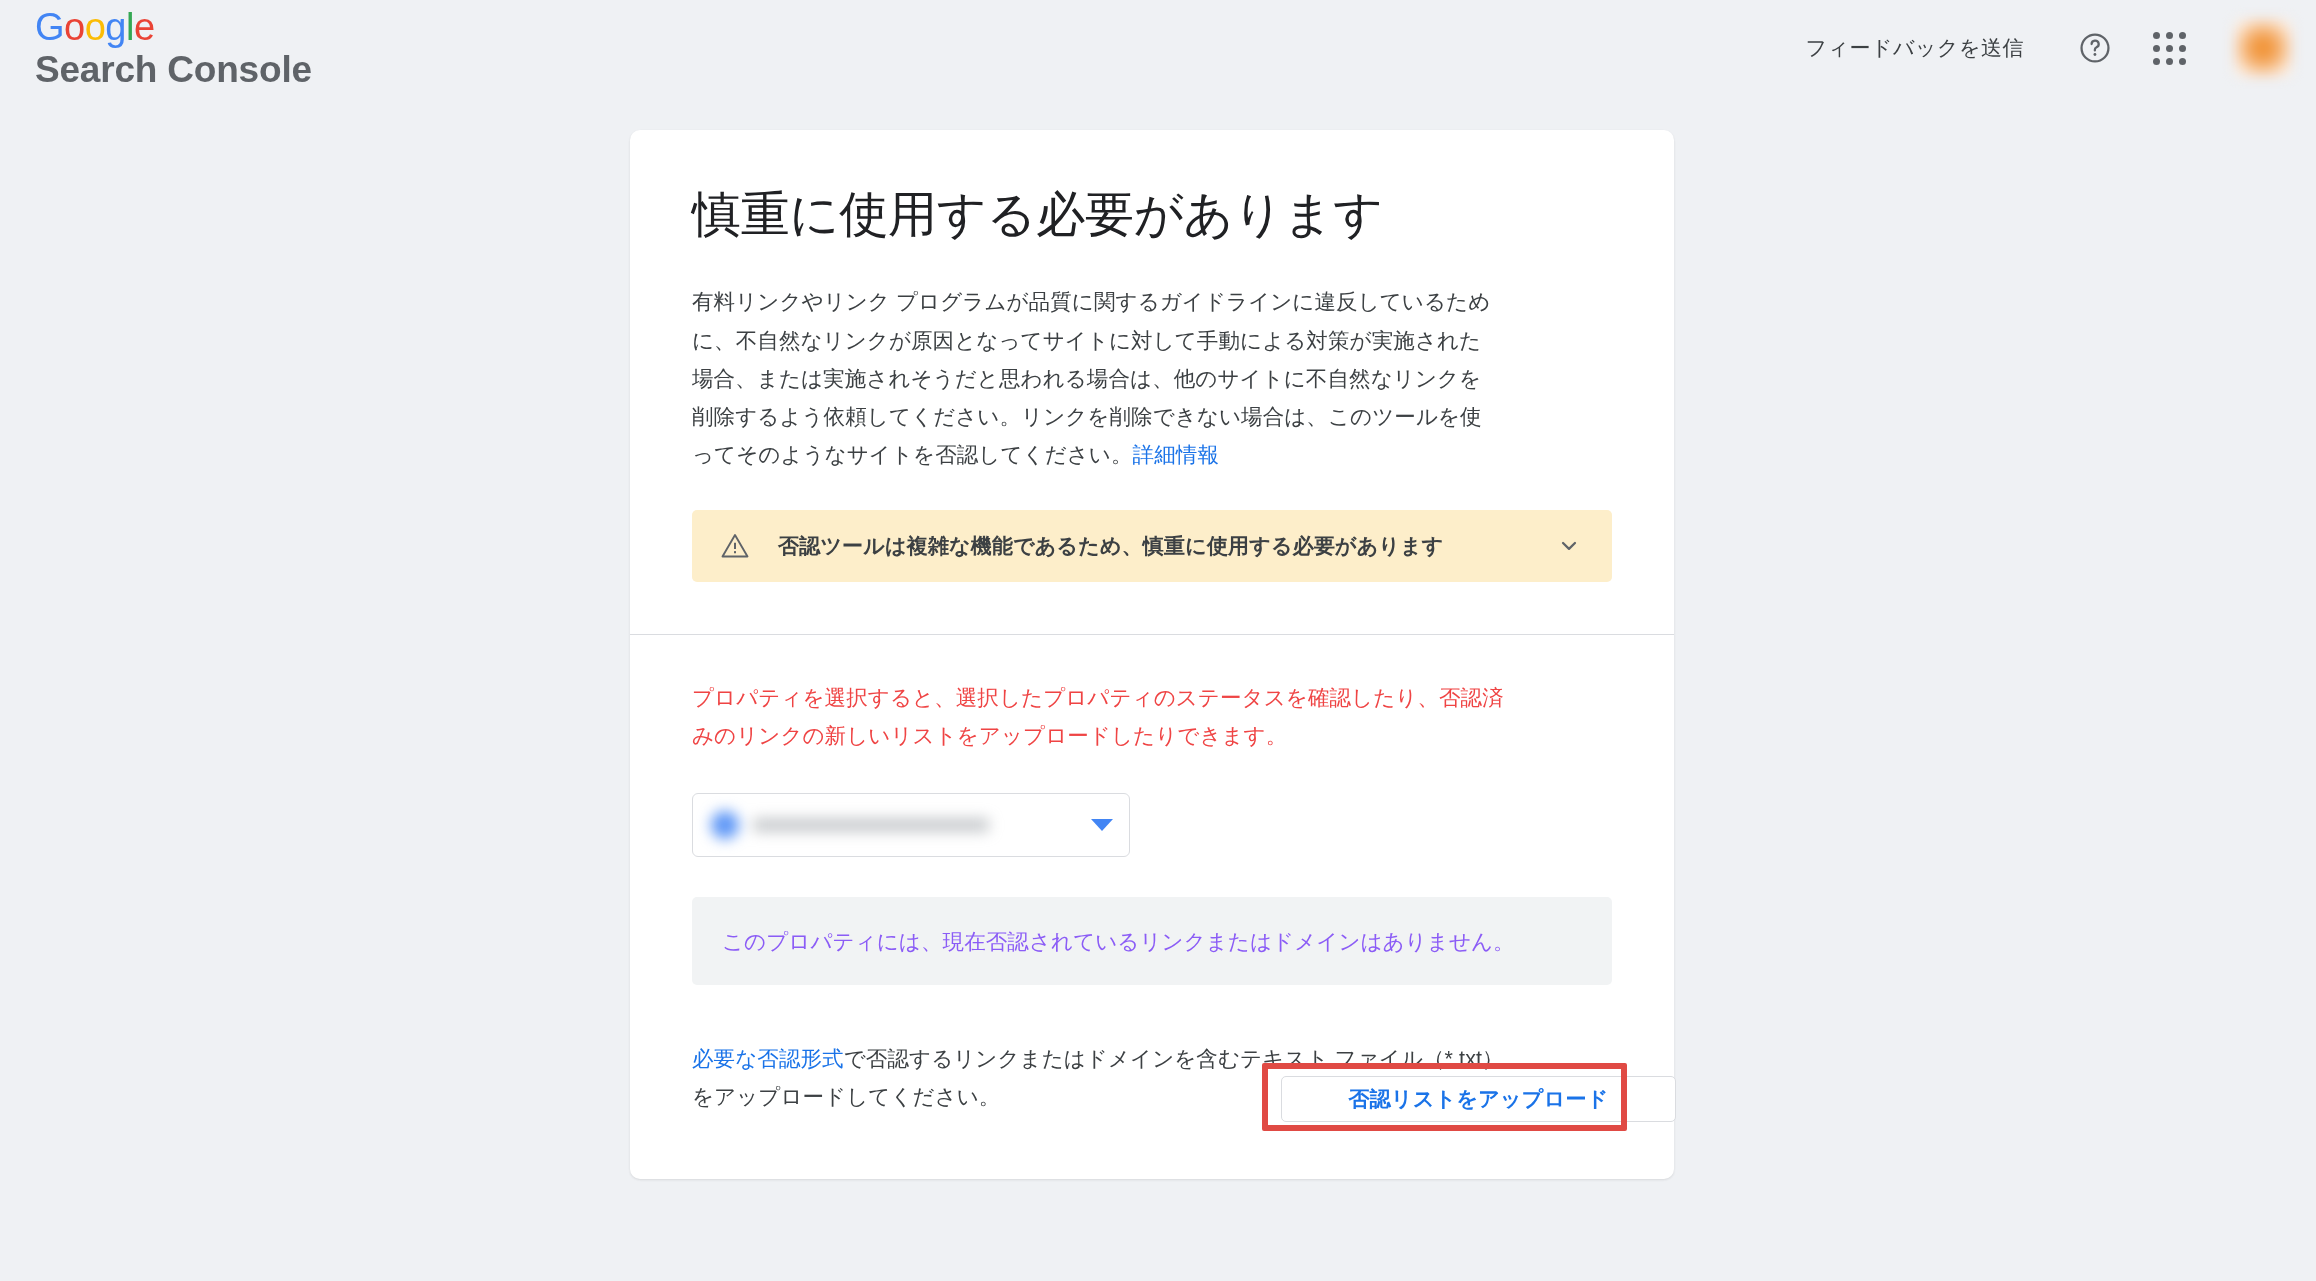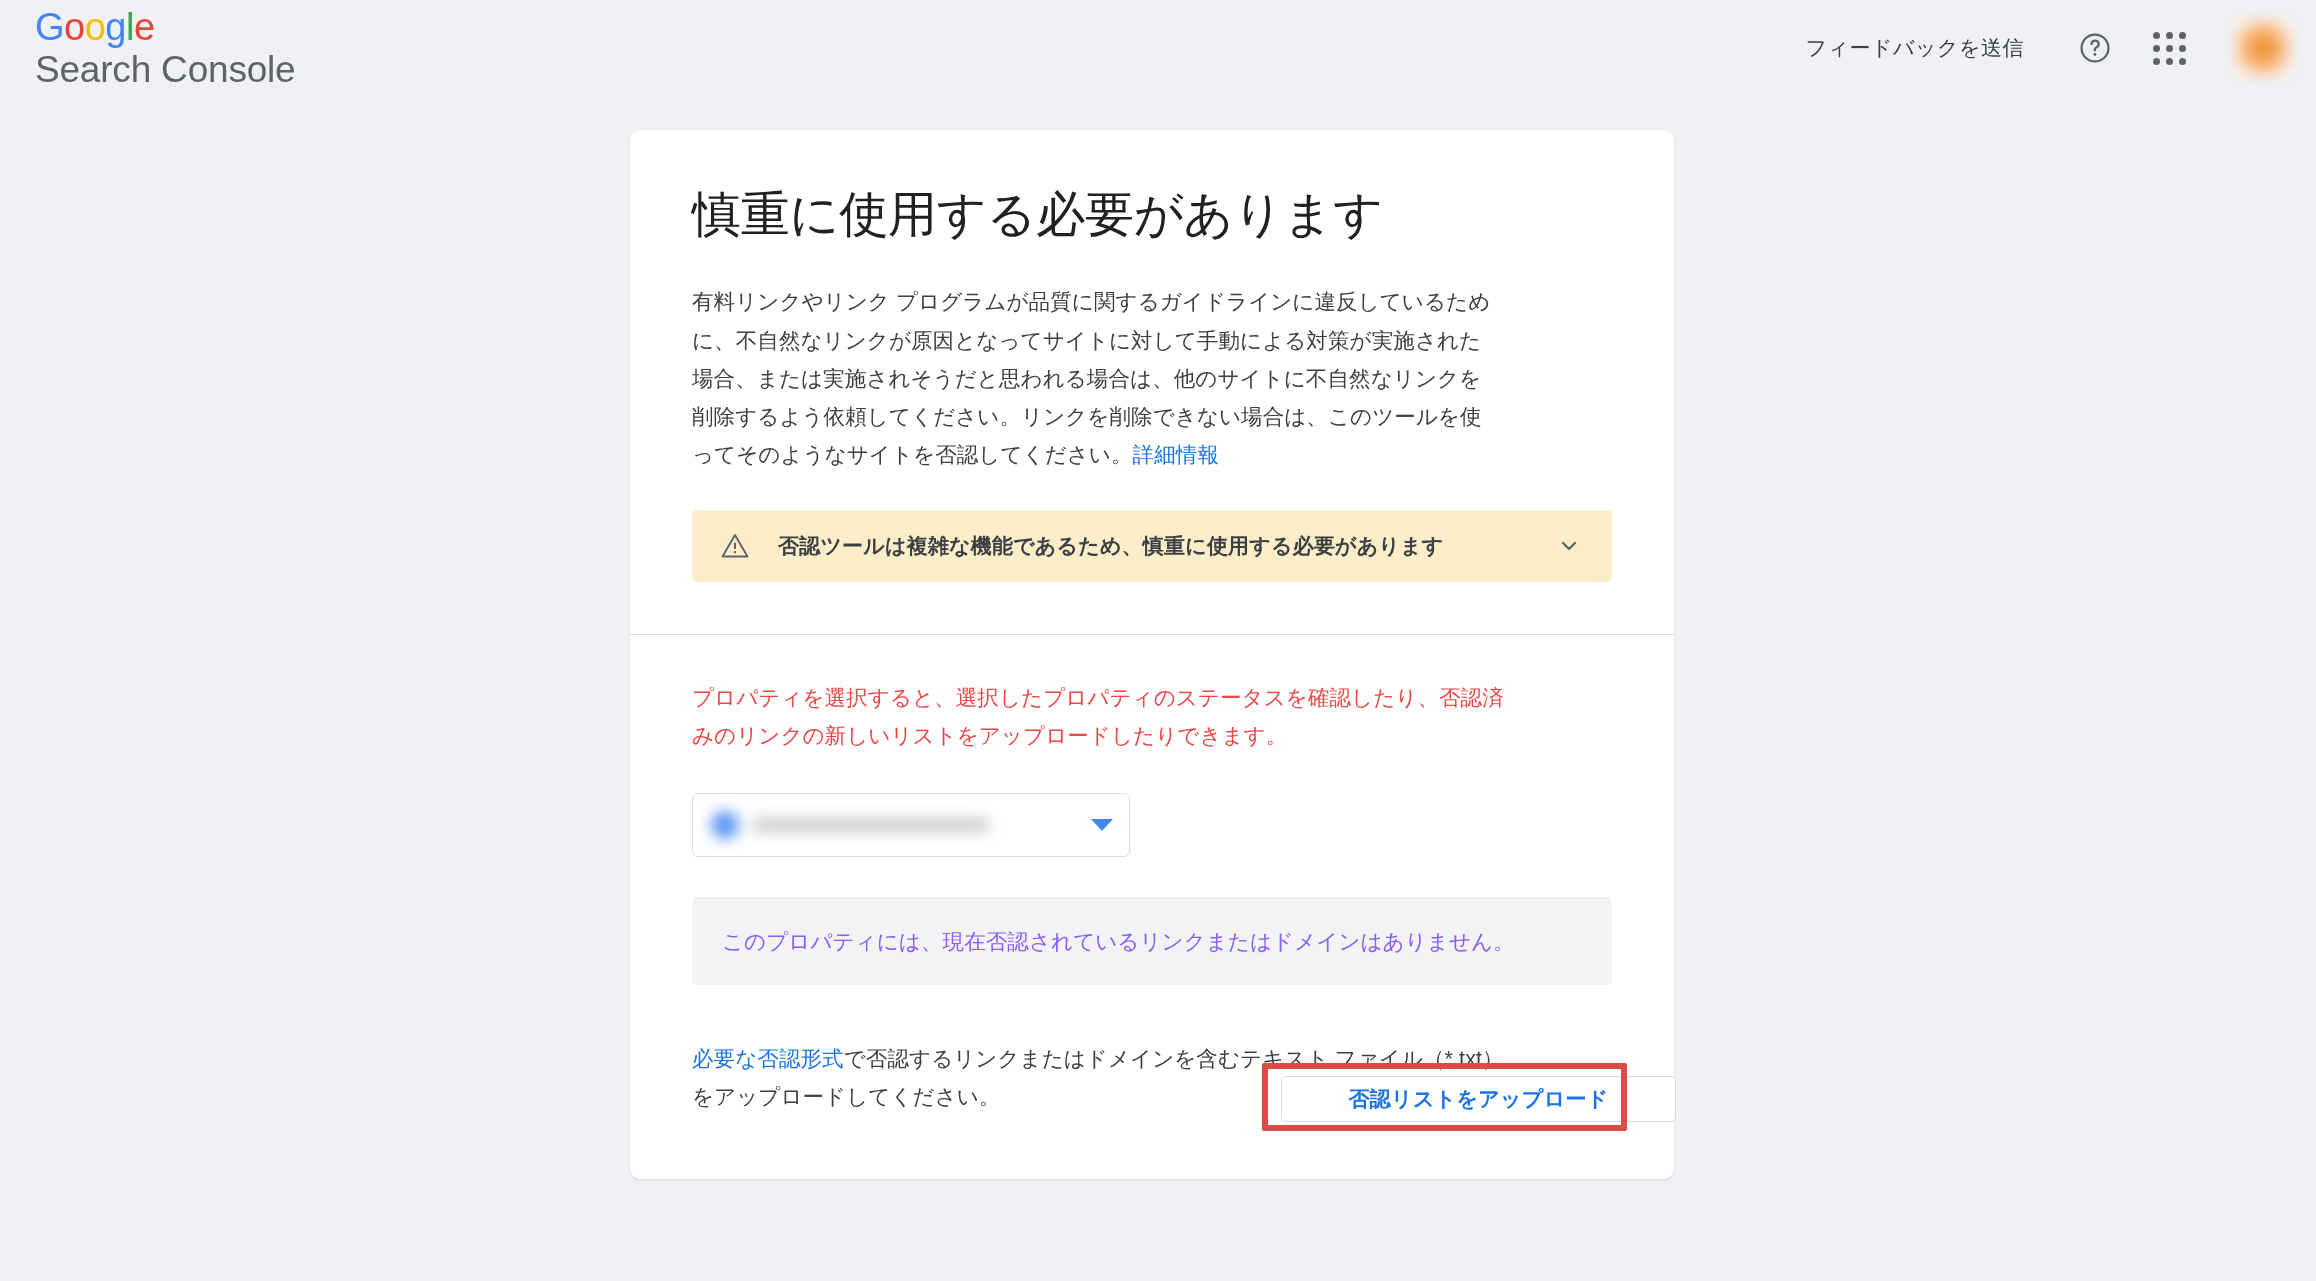--- a/index.html
+++ b/index.html
@@ -36,21 +36,21 @@
   .g-logo { font-size: 38px; letter-spacing: -0.5px; }
   .g-logo span { font-family: "Liberation Sans", sans-serif; }
   .g-b { color: #4285f4; }
   .g-r { color: #ea4335; }
   .g-y { color: #fbbc05; }
   .g-g { color: #34a853; }
   .product-name {
     color: #5f6368;
     font-size: 37px;
     margin-left: 13px;
-    font-weight: 400;
+    font-weight: 700;
     letter-spacing: -0.2px;
   }
 
   .topbar-right {
     margin-left: auto;
     display: flex;
     align-items: center;
     gap: 12px;
     padding-right: 24px;
   }

